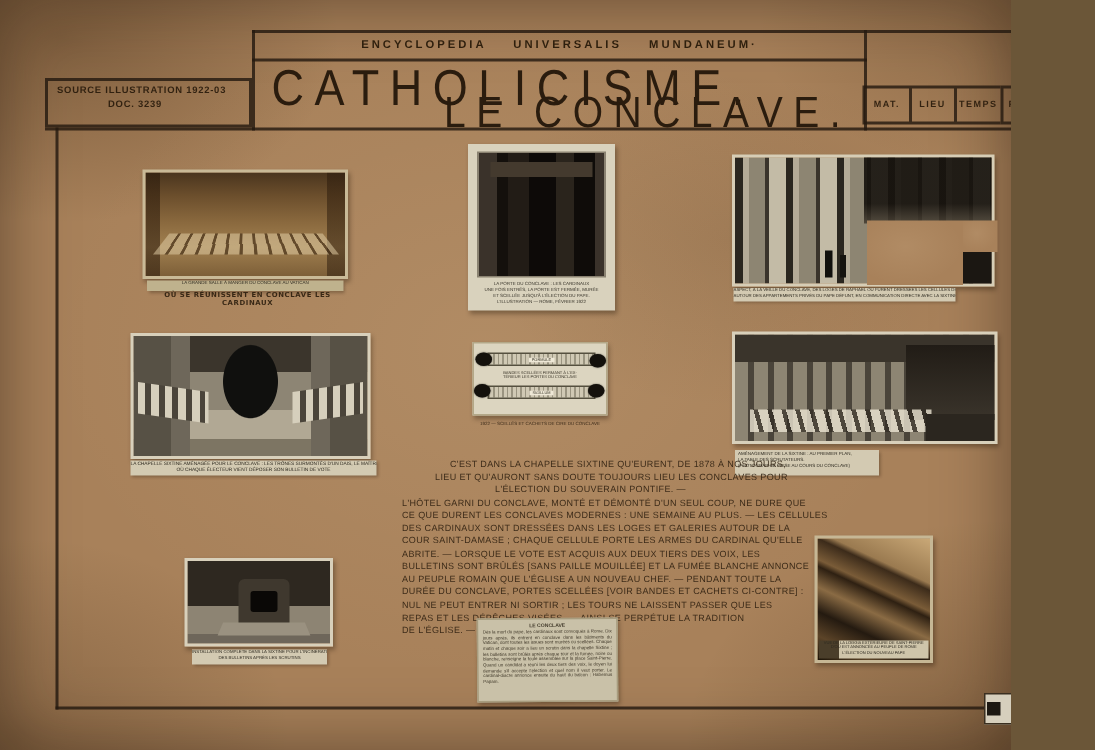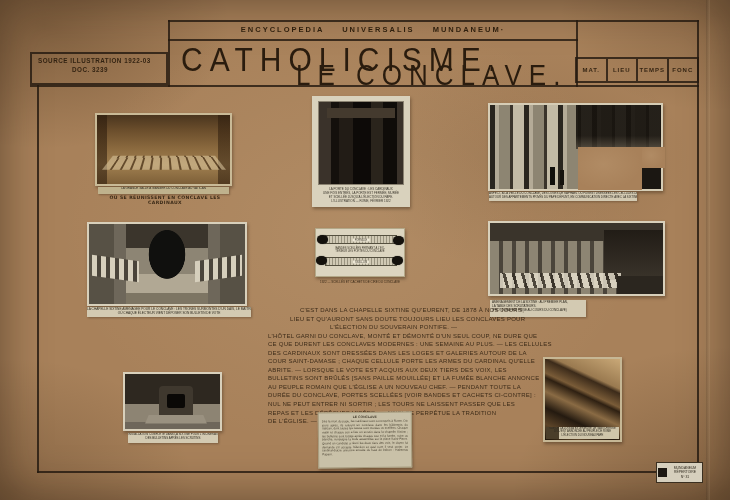--- a/index.html
+++ b/index.html
@@ -1,18 +1,18 @@
 <!DOCTYPE html>
 <html><head>
 <meta charset="utf-8">
 <style>
   * { margin:0; padding:0; box-sizing:border-box; }
   html,body { background:#6b5638; }
   #board {
-    position:relative; width:730px; height:500px; overflow:hidden;
+    position:relative; width:674px; height:500px; overflow:hidden;
     font-family:"Liberation Sans", sans-serif; color:#241a10;
     background-color:#a8815a;
     background-image:
       radial-gradient(ellipse 300px 200px at 6% 5%, rgba(55,34,14,.35), transparent 62%),
       radial-gradient(ellipse 260px 160px at 98% 3%, rgba(55,34,14,.22), transparent 60%),
       radial-gradient(ellipse 300px 220px at 2% 98%, rgba(55,34,14,.26), transparent 60%),
       radial-gradient(ellipse 340px 240px at 99% 99%, rgba(55,34,14,.30), transparent 62%),
       radial-gradient(ellipse 420px 320px at 48% 46%, rgba(255,231,190,.10), transparent 70%),
       radial-gradient(ellipse 240px 160px at 72% 32%, rgba(50,32,14,.10), transparent 70%);
     box-shadow: inset 0 0 46px rgba(28,16,6,.5);

